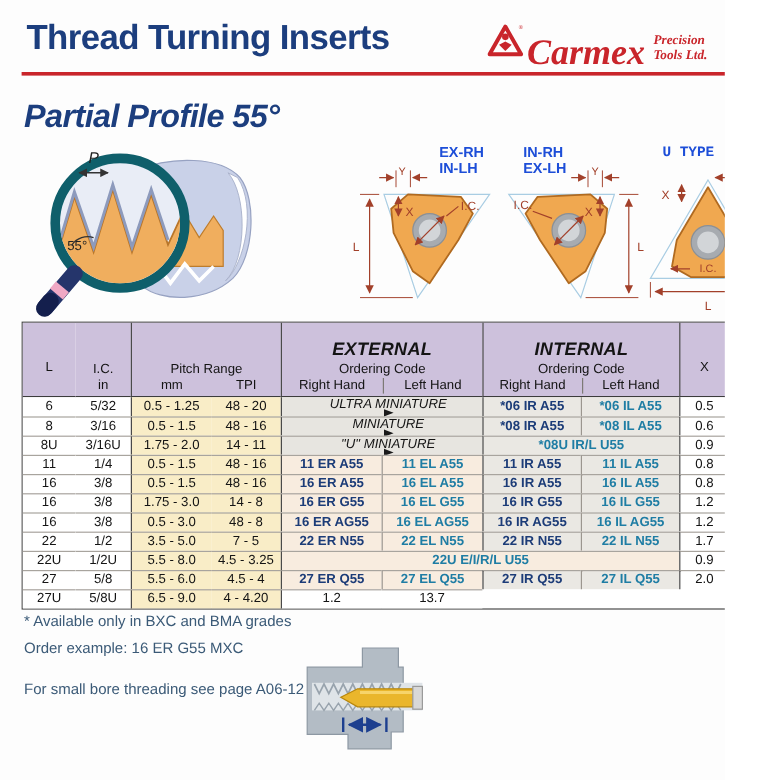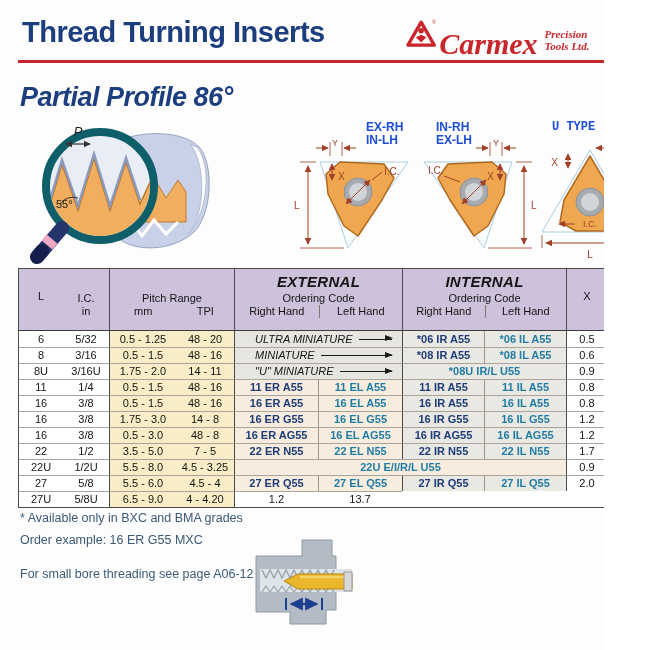--- a/index.html
+++ b/index.html
@@ -22,42 +22,42 @@
   .svg-a{position:absolute;left:286px;top:136px;}
   .svg-b{position:absolute;left:414px;top:136px;}
   .svg-c{position:absolute;left:530px;top:134px;}
   .svg-bore{position:absolute;left:248px;top:532px;}
   .tab{position:absolute;left:629px;top:150px;width:19px;height:59px;background:#7c3e9c;}
 
   .tbl{position:absolute;left:18px;top:268px;width:630px;display:grid;
        grid-template-columns:44px 46px 67px 58px 84px 84px 82px 82px 41px 42px;
        grid-template-rows:62px;grid-auto-rows:16px;border:1px solid #4a4a4a;background:#fff;}
   .hc{background:#cdc1dc;display:flex;flex-direction:column;align-items:center;justify-content:flex-end;
-      font-size:11px;color:#141414;padding-bottom:12px;border-bottom:1px solid #3c3c3c;line-height:13px;}
+      font-size:11px;color:#141414;padding-bottom:2px;border-bottom:1px solid #3c3c3c;line-height:13px;}
   .mb{margin-bottom:15px;}
   .big{font-size:15px;font-weight:700;font-style:italic;letter-spacing:0.3px;margin-bottom:4px;}
   .hsub{display:flex;width:100%;line-height:13px;}
   .hsub span{text-align:center;box-sizing:border-box;}
   .w67{width:67px;}.w58{width:58px;}.w84{width:84px;}.w82{width:82px;}
   .divl{border-left:1px solid #7d7a75;}
 
   .c{display:flex;align-items:center;justify-content:center;font-size:11px;color:#141414;background:#fff;
      border-top:1px solid #a8a49e;line-height:13px;white-space:nowrap;overflow:hidden;}
   .nt{border-top:none;}
   .bg-beige{background:#f9edc7;}
   .bg-peach{background:#f8ecdf;}
   .bg-gray{background:#eae8e3;}
   .bg-agray{background:#e7e5e0;}
   .rh{color:#1c3c78;font-weight:700;}
   .lh{color:#1f7da4;font-weight:700;}
   .dk{border-left:1px solid #4a4a4a;}
   .lt{border-left:1px solid #9b968f;}
   .sp2{grid-column:span 2;}
   .sp4{grid-column:span 4;}
-  .arrowcell{justify-content:flex-end;padding:0 10px 0 20px;font-style:italic;}
+  .arrowcell{justify-content:flex-end;padding:0 10px 0 20px;font-style:italic;flex-direction:column;}
   .aline{flex:1;height:0;border-top:1.4px solid #1a1a1a;margin-left:6px;position:relative;}
   .aline::after{content:"";position:absolute;right:-1px;top:-4.2px;width:0;height:0;
      border-left:8px solid #1a1a1a;border-top:3.5px solid transparent;border-bottom:3.5px solid transparent;}
 
   .note{position:absolute;font-size:12.5px;color:#3b5a77;}
   .n1{left:20px;top:511px;}
   .n2{left:20px;top:533px;}
   .n3{left:20px;top:567px;}
 
   svg text{font-family:"Liberation Sans",sans-serif;}
@@ -87,21 +87,21 @@
       <path d="M23 4 L43 39 L3 39 Z" fill="none" stroke="#c9252b" stroke-width="5" stroke-linejoin="round"></path>
       <circle cx="23" cy="17" r="4.2" fill="#c9252b"></circle>
       <path d="M15 27 L23 35 L31 27 L23 23 Z" fill="#c9252b"></path>
       <text x="40" y="7" font-size="7" fill="#c9252b">®</text>
     </svg>
     <span class="logo-name">Carmex</span>
     <span class="logo-tag">Precision Tools Ltd.</span>
   </div>
   <div class="rule"></div>
 
-  <div class="section-title">Partial Profile 86°</div>
+  <div class="section-title">Partial Profile 55°</div>
 
   <svg class="svg-mag" width="215" height="150" viewBox="0 0 215 150">
     <g>
       <path d="M92,24 C120,12 162,12 178,30 C192,48 190,96 172,114 C150,134 112,134 96,120 L80,98 L78,48 Z" fill="#c9d1e8" stroke="#97a2c2" stroke-width="1"></path>
       <path d="M168,26 C184,44 184,98 166,116 C182,102 192,54 176,30 Z" fill="#ffffff" stroke="#aab3cc" stroke-width="0.8"></path>
       <path d="M84,62 L96,80 L108,60 L120,80 L132,60 L144,80 L156,62 L164,74 L164,104 L84,104 Z" fill="#f0ae5e" stroke="#bd7c2c" stroke-width="1"></path>
       <path d="M84,104 L96,118 L108,102 L120,118 L132,102 L144,116 L156,104" fill="none" stroke="#ffffff" stroke-width="3"></path>
     </g>
     <g>
       <circle cx="78" cy="68" r="54" fill="#e9edf6" stroke="#0f5f6b" stroke-width="8"></circle>

